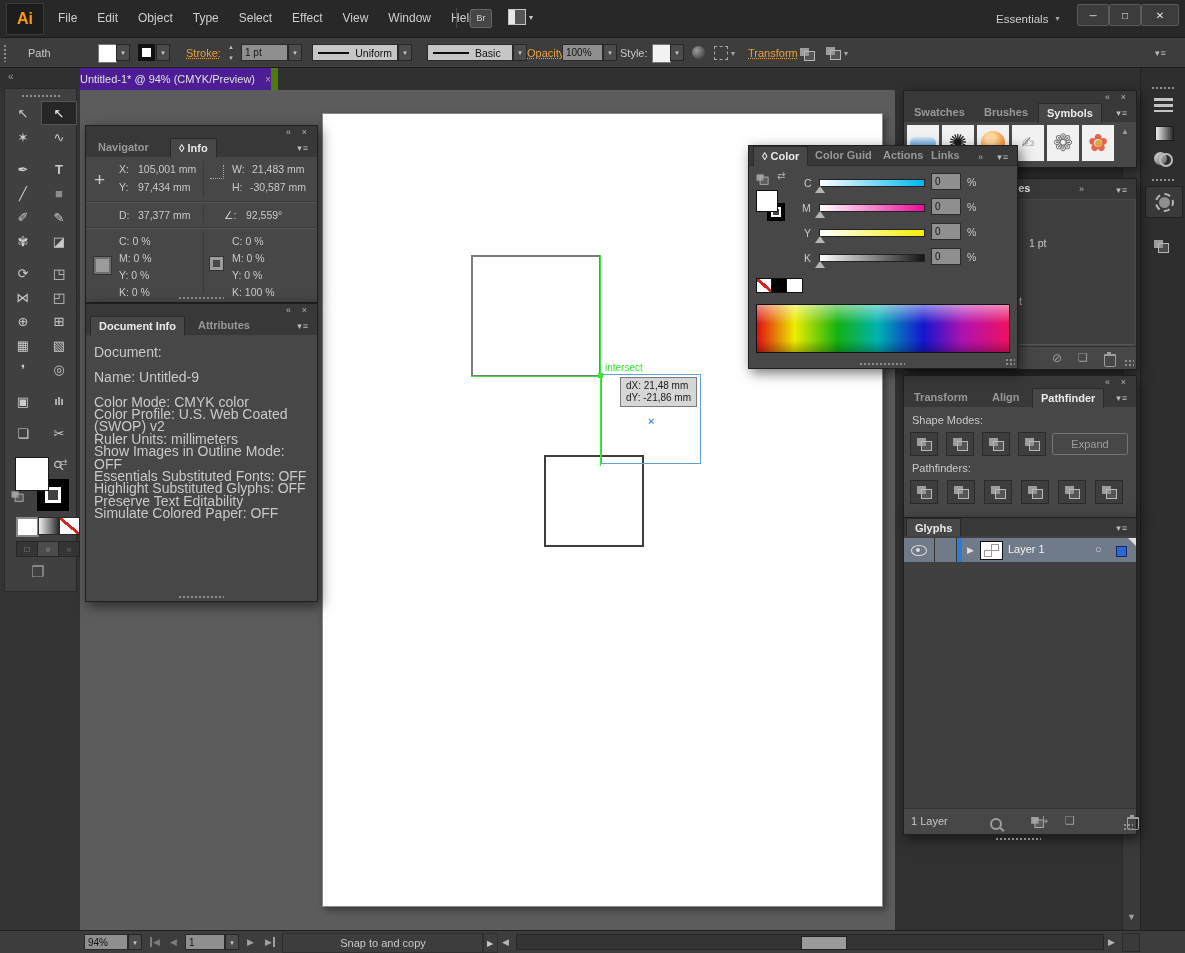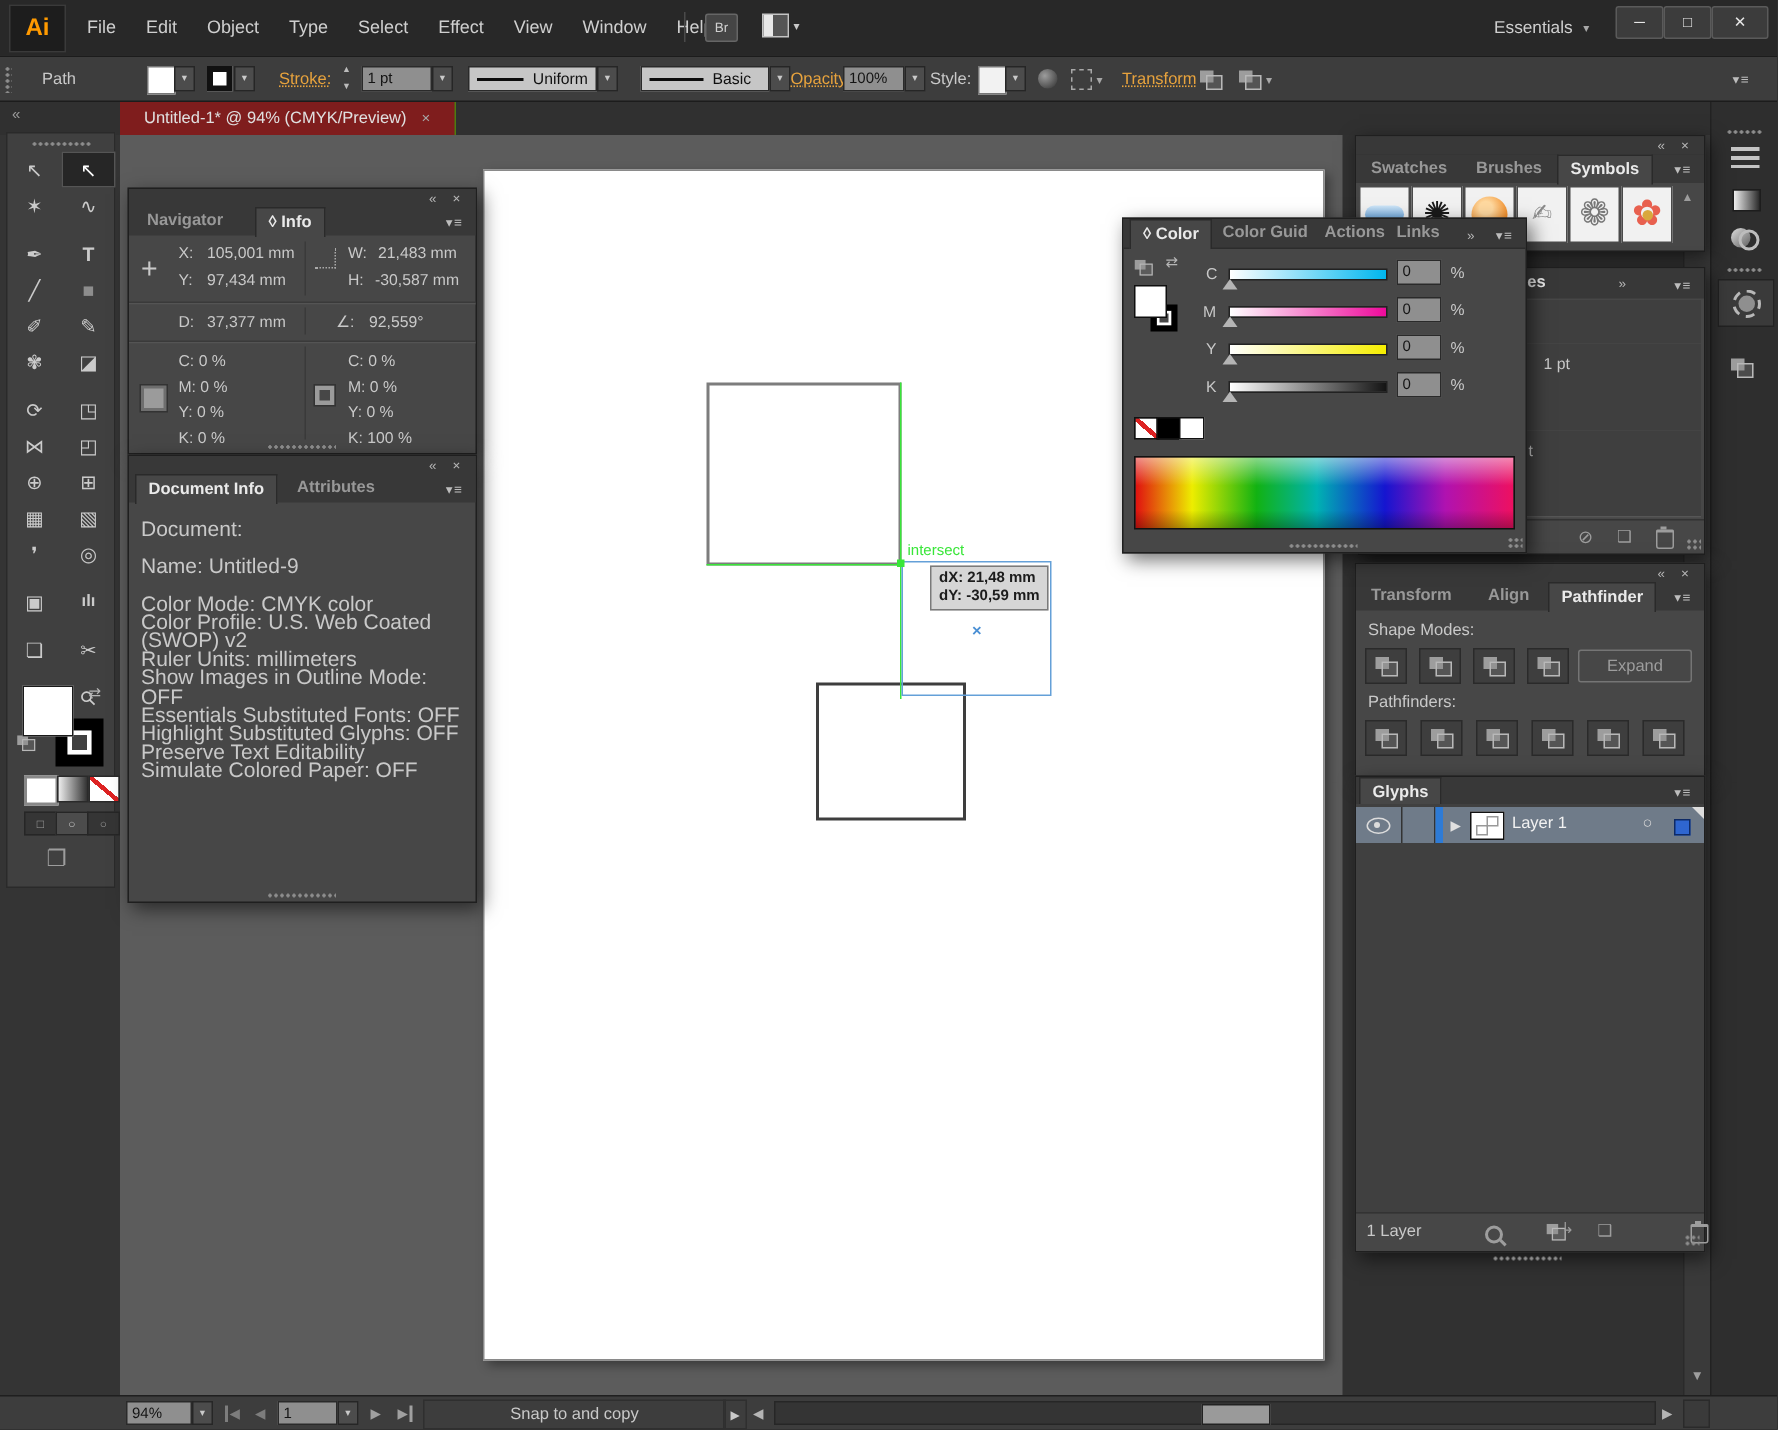--- a/index.html
+++ b/index.html
@@ -141,43 +141,43 @@
     <div class="a ov" style="left:800px;top:9px"></div>
     <div class="a r" style="left:826px;top:9px">
       <span class="ov"></span>
       <span style="font-size:8px;color:#a8a8a8;margin-left:3px">▾</span>
     </div>
     <div class="a pmenu" style="left:1155px;top:10px"><span>▾</span><span>≡</span></div>
   </div>
 
   <div class="a" style="left:0;top:68px;width:1185px;height:22px;background:#303030">
     <span class="a" style="left:8px;top:3px;font-size:10px;color:#9a9a9a">«</span>
-    <div class="a r" style="left:80px;top:0;height:22px;background:#7f1d1d;border-right:1px solid #4d7c0f;padding:0 16px">
+    <div class="a r" style="left:80px;top:0;height:22px;background:#4c1d95;border-right:7px solid #4d7c0f;padding:0 0">
       <span style="font-size:11px;color:#e0e0e0">Untitled-1* @ 94% (CMYK/Preview)</span>
       <span style="font-size:10px;color:#a8a8a8;margin-left:10px">×</span>
     </div>
     <span class="a" style="left:1164px;top:3px;font-size:10px;color:#9a9a9a">«</span>
   </div>
 
   <div class="a" style="left:0;top:90px;width:80px;height:863px;background:#343434"></div>
 
   <div class="a" style="left:80px;top:90px;width:1042px;height:840px;background:#5c5c5c">
     <div class="a" style="left:242px;top:23px;width:559px;height:792px;background:#fff;border:1px solid #8a8a8a;box-shadow:3px 3px 7px rgba(0,0,0,.4)"></div>
 
     <div class="a" style="left:391px;top:165px;width:130px;height:122px;border:2px solid #7d7d7d;box-sizing:border-box"></div>
     <div class="a" style="left:464px;top:365px;width:100px;height:92px;border:2px solid #3e3e3e;box-sizing:border-box"></div>
     <div class="a" style="left:391px;top:286px;width:131px;height:1px;background:#39e639"></div>
     <div class="a" style="left:520px;top:165px;width:1px;height:211px;background:#39e639"></div>
     <div class="a" style="left:521px;top:284px;width:100px;height:90px;border:1px solid #64a0d8;box-sizing:border-box"></div>
     <div class="a" style="left:518px;top:283px;width:5px;height:5px;background:#39e639"></div>
     <div class="a" style="left:525px;top:272px;font-size:10px;color:#39e639">intersect</div>
     <div class="a" style="left:568px;top:325px;font-size:11px;color:#4a8fd4;font-weight:bold">×</div>
-    <div class="a" style="left:540px;top:287px;background:#d6d6d6;border:1px solid #7a7a7a;padding:2px 5px;font-size:10px;font-weight:bold;color:#1c1c1c;line-height:12px;white-space:nowrap">
+    <div class="a" style="left:540px;top:287px;background:#d6d6d6;border:1px solid #7a7a7a;padding:2px 5px;font-size:10px;font-weight:normal;color:#1c1c1c;line-height:12px;white-space:nowrap">
       <div>dX: 21,48 mm</div>
-      <div>dY: -30,59 mm</div>
+      <div>dY: -21,86 mm</div>
     </div>
   </div>
 
   <div class="a" style="left:895px;top:90px;width:245px;height:840px;background:#313131"></div>
   <div class="a" style="left:1122px;top:90px;width:18px;height:840px;background:#3a3a3a;border-left:1px solid #2a2a2a;box-sizing:border-box">
     <span class="a" style="left:4px;top:822px;font-size:9px;color:#9d9d9d">▼</span>
   </div>
 
   <div class="a" style="left:4px;top:88px;width:73px;height:504px;background:#404040;border:1px solid #2a2a2a;box-sizing:border-box">
     <div class="a grip" style="left:16px;top:5px;width:40px;height:4px"></div>

